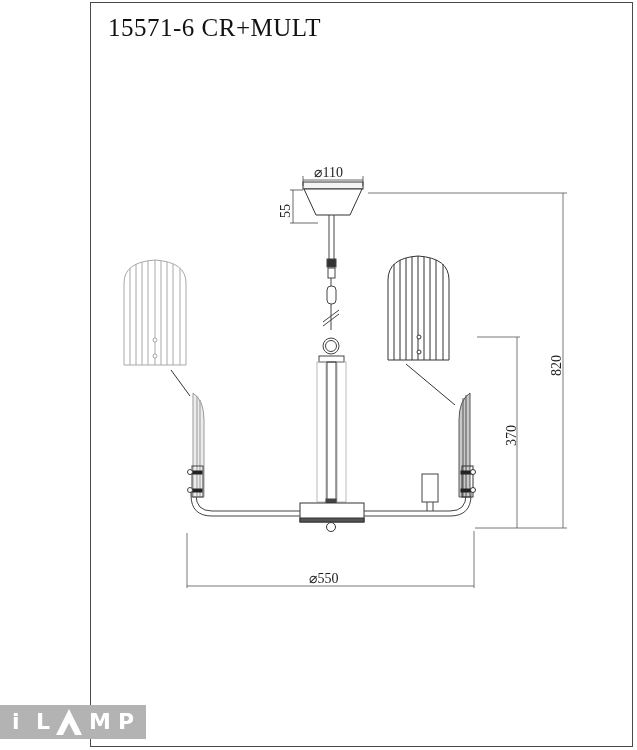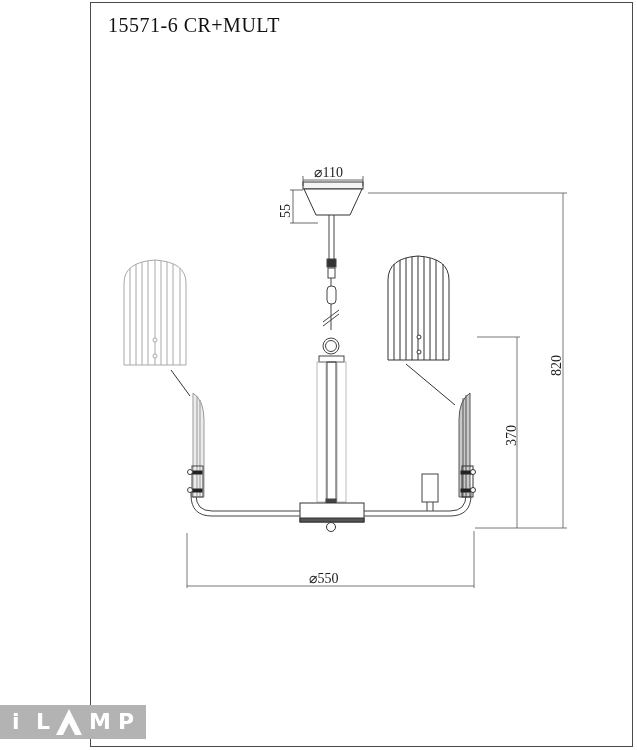--- a/index.html
+++ b/index.html
@@ -1,20 +1,20 @@
 <!DOCTYPE html>
 <html><head>
   <meta charset="utf-8">
   <style>
     html, body { margin:0; padding:0; background:#ffffff; }
     body { width:637px; height:750px; position:relative; overflow:hidden;
            font-family:"Liberation Serif", "DejaVu Serif", serif; }
     .frame { position:absolute; left:90px; top:2px; width:543px; height:745px;
              border:1.5px solid #4a4a4a; box-sizing:border-box; }
-    .title { position:absolute; left:108px; top:14px; font-size:20px; color:#111;
+    .title { position:absolute; left:108px; top:14px; font-size:25px; color:#111;
              letter-spacing:0.5px; font-family:"Liberation Serif", "DejaVu Serif", serif; }
     svg.drawing { position:absolute; left:0; top:0; }
     .dim { font-family:"Liberation Serif", "DejaVu Serif", serif; font-size:14px; fill:#222; }
     .logo { position:absolute; left:0; top:705px; width:146px; height:34px; background:#b3b3b3; }
     .logo-letter { position:absolute; top:4px; color:#ffffff; font-family:"DejaVu Sans", sans-serif;
                    font-size:22px; font-weight:bold; line-height:26px; }
   </style>
 </head>
 <body>
 

